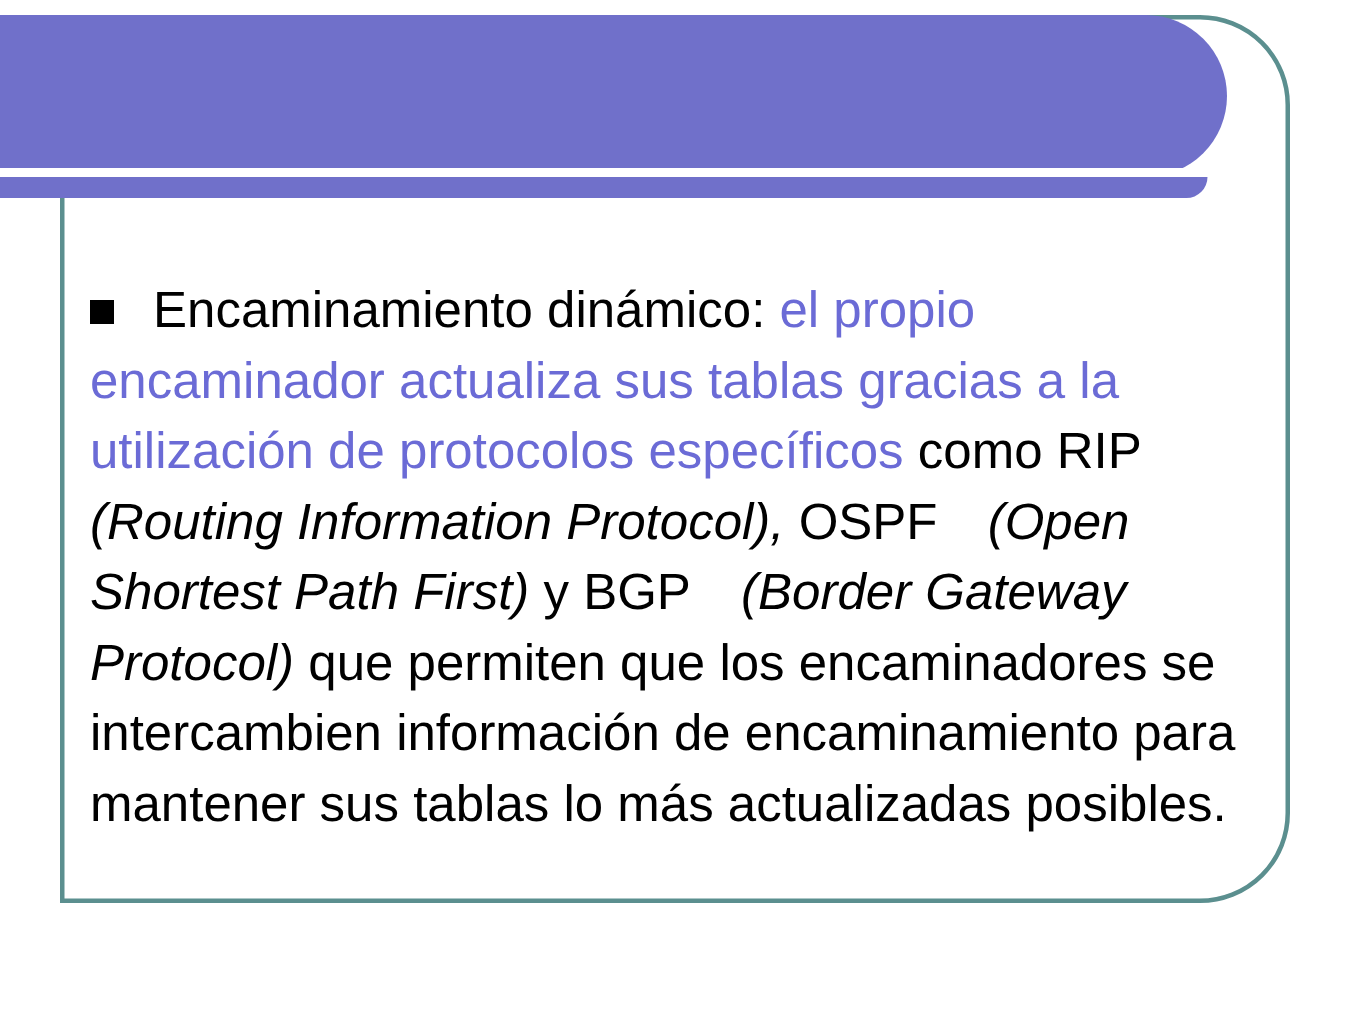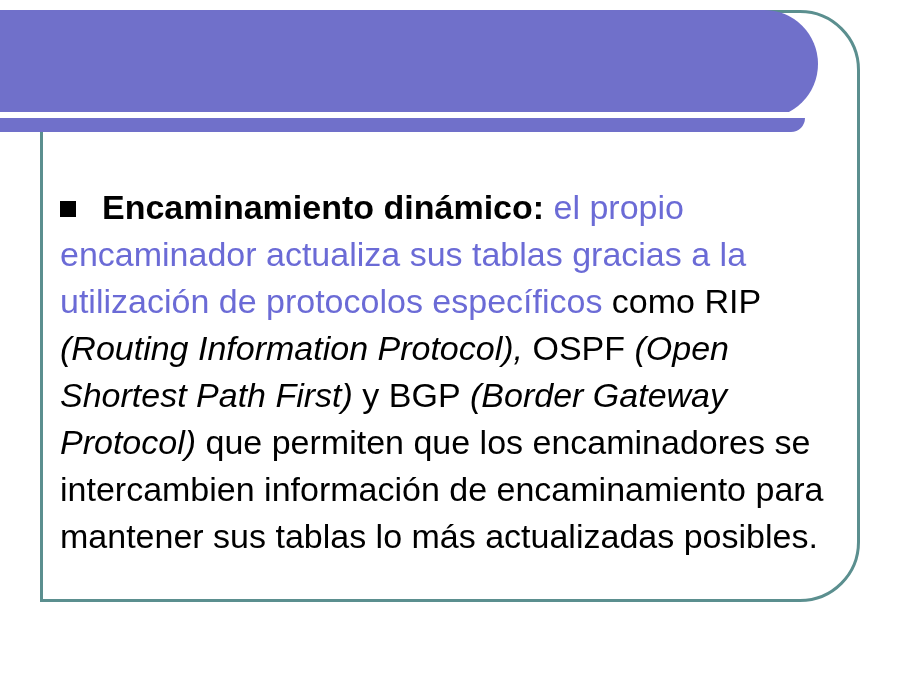--- a/index.html
+++ b/index.html
@@ -103,31 +103,32 @@
     vertical-align: 2px;
   }
 
   .body-text {
     font-size: 34px;
     line-height: 47px;
     color: #000000;
     letter-spacing: 0px;
   }
   .body-text .lead {
-    font-weight: bold;
+    font-weight: normal;
     color: #000000;
   }
   .body-text .accent {
     color: #6b6bd6;
   }
   .body-text .b {
     font-weight: normal;
   }
   .body-text .i {
     font-style: italic;
+    margin-left: 24px;
   }
 </style>
 </head>
 <body>
 
 <div class="slide-root">
 
   <div class="frame-outline"></div>
 
   <div class="header-band">

